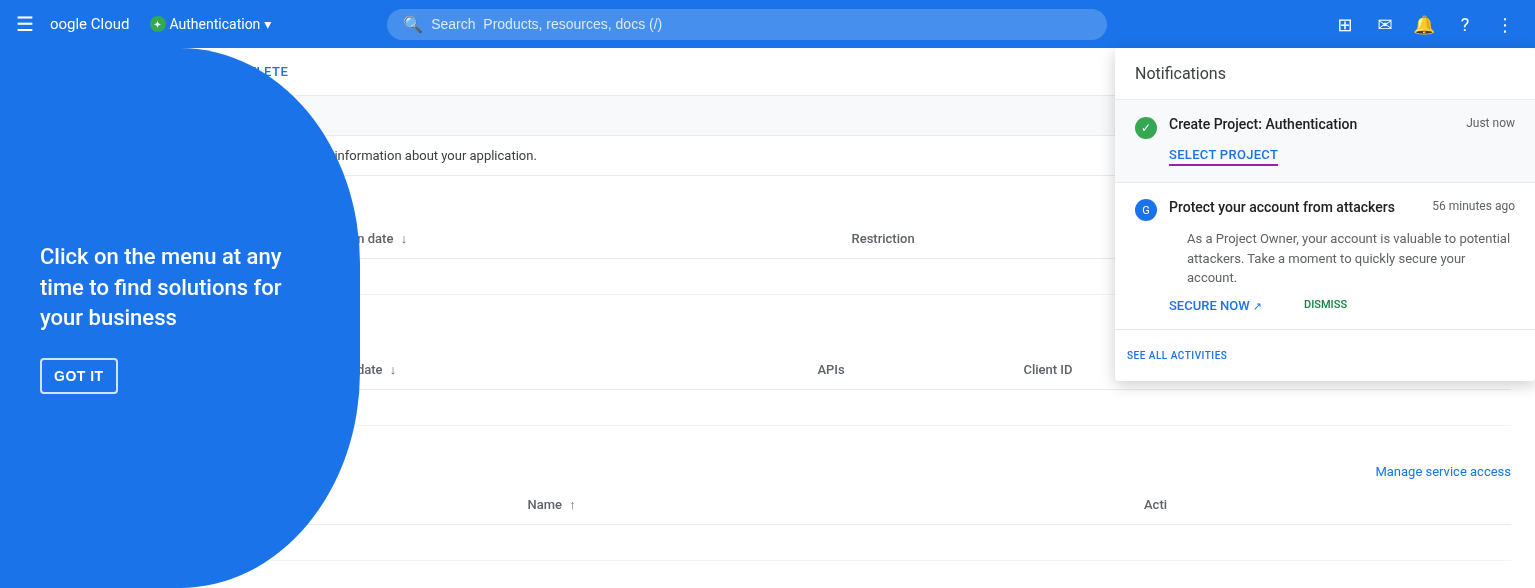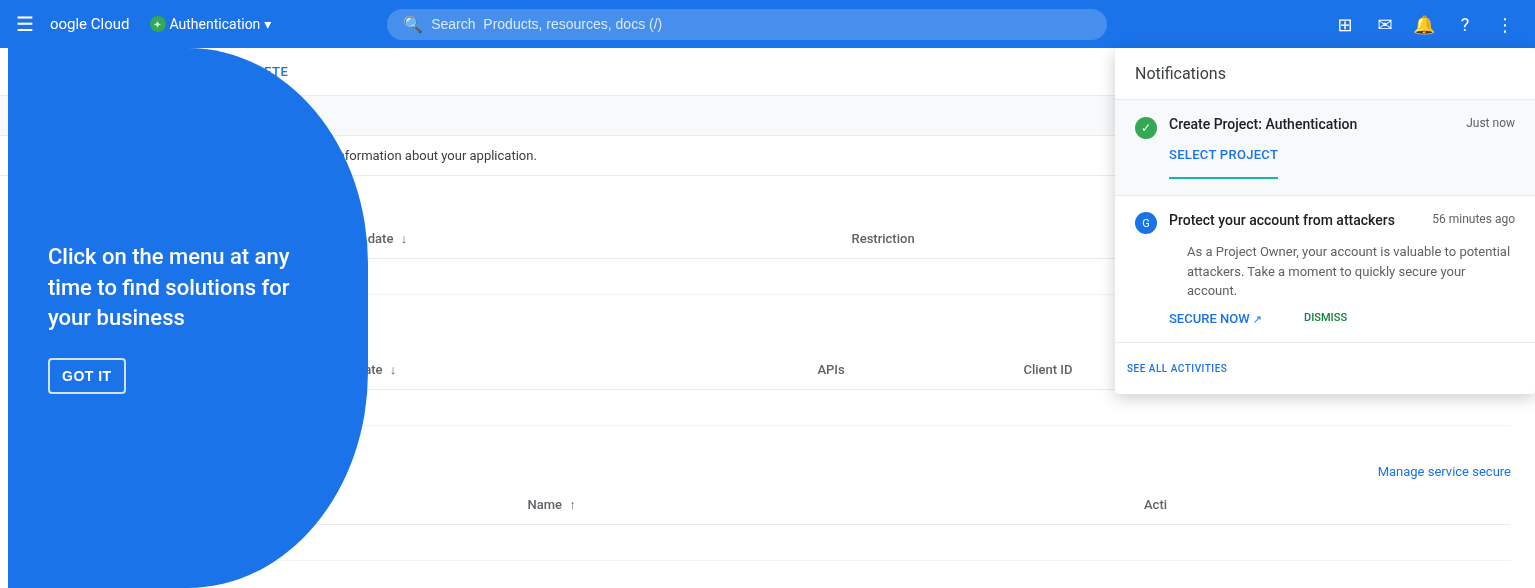--- a/index.html
+++ b/index.html
@@ -85,21 +85,21 @@
     
     .main-content {
       display: flex;
       height: calc(588px - 48px);
       position: relative;
     }
 
     
     .sidebar-tooltip {
       position: absolute;
-      left: 8px;
+      left: 0;
       top: 0;
       width: 360px;
       height: 100%;
       background: #1a73e8;
       border-radius: 0 50% 50% 0 / 0 40% 40% 0;
       z-index: 100;
       display: flex;
       flex-direction: column;
       justify-content: center;
       padding: 32px 40px;
@@ -268,23 +268,23 @@
       font-size: 13px;
       font-weight: 500;
       text-transform: uppercase;
       cursor: pointer;
       letter-spacing: 0.3px;
       margin-left: 34px;
       display: block;
       text-decoration: none;
     }
     .notif-action-underline {
-      border-bottom: 2px solid #14b8a6;
+      border-bottom: 2px solid #a21caf;
       display: inline-block;
-      padding-bottom: 15px;
+      padding-bottom: 2px;
     }
 
     .notif-item-2 {
       padding: 16px 20px;
       background: white;
       border-bottom: 1px solid #e8eaed;
     }
     .notif-item-2-header {
       display: flex;
       align-items: flex-start;
@@ -449,21 +449,21 @@
             <td></td>
             <td colspan="5">No OAuth clients to display</td>
           </tr>
         </tbody>
       </table>
     </div>
 
     <div class="section" style="margin-top:16px;">
       <div style="display:flex; align-items:center; justify-content:space-between;">
         <div class="section-title">Service Accounts</div>
-        <a class="manage-link">Manage service secure</a>
+        <a class="manage-link">Manage service access</a>
       </div>
       <table class="data-table">
         <thead>
           <tr>
             <th class="checkbox-cell"><span class="checkbox"></span></th>
             <th>Email</th>
             <th>Name <span class="sort-arrow">↑</span></th>
             <th>Acti</th>
           </tr>
         </thead>

